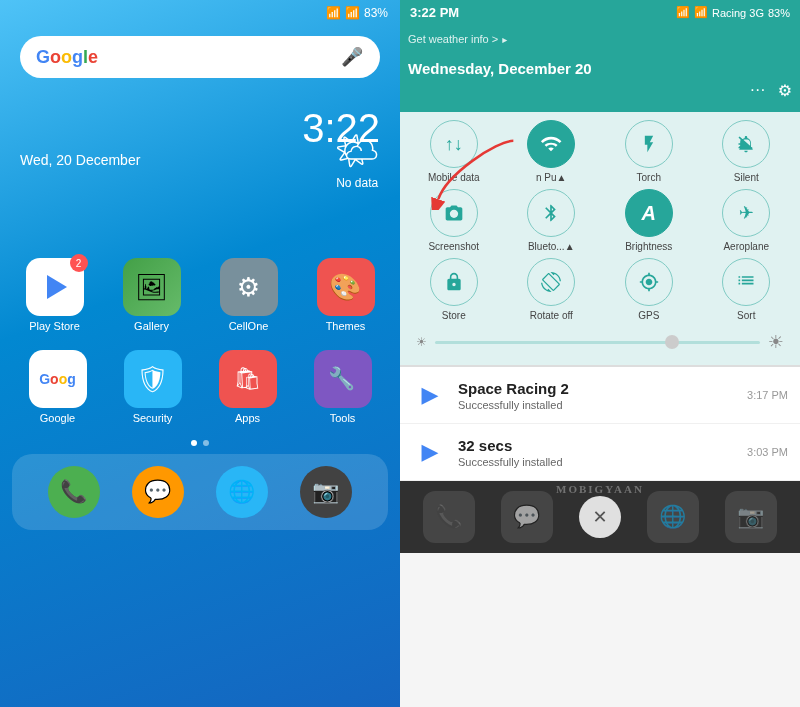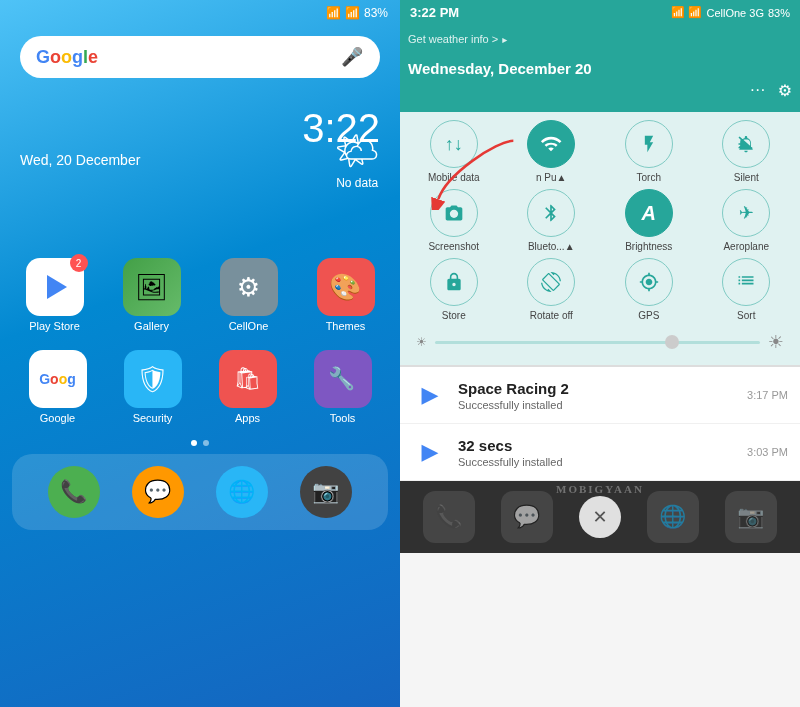--- a/index.html
+++ b/index.html
@@ -438,21 +438,21 @@
   </div>
 </div>
 
 <div class="right-panel">
 
   <div class="right-status-bar">
     <span class="right-status-left">3:22 PM</span>
     <div class="right-status-icons">
       <span>📶</span>
       <span>📶</span>
-      <span>CellOne 3G</span>
+      <span>Racing 3G</span>
       <span>83%</span>
     </div>
   </div>
 
   <div class="notification-panel">
     <div class="weather-info">
       <span>Get weather info &gt;</span>
       <span style="font-size:10px;">▸</span>
     </div>
     <div class="notif-date">Wednesday, December 20</div>

